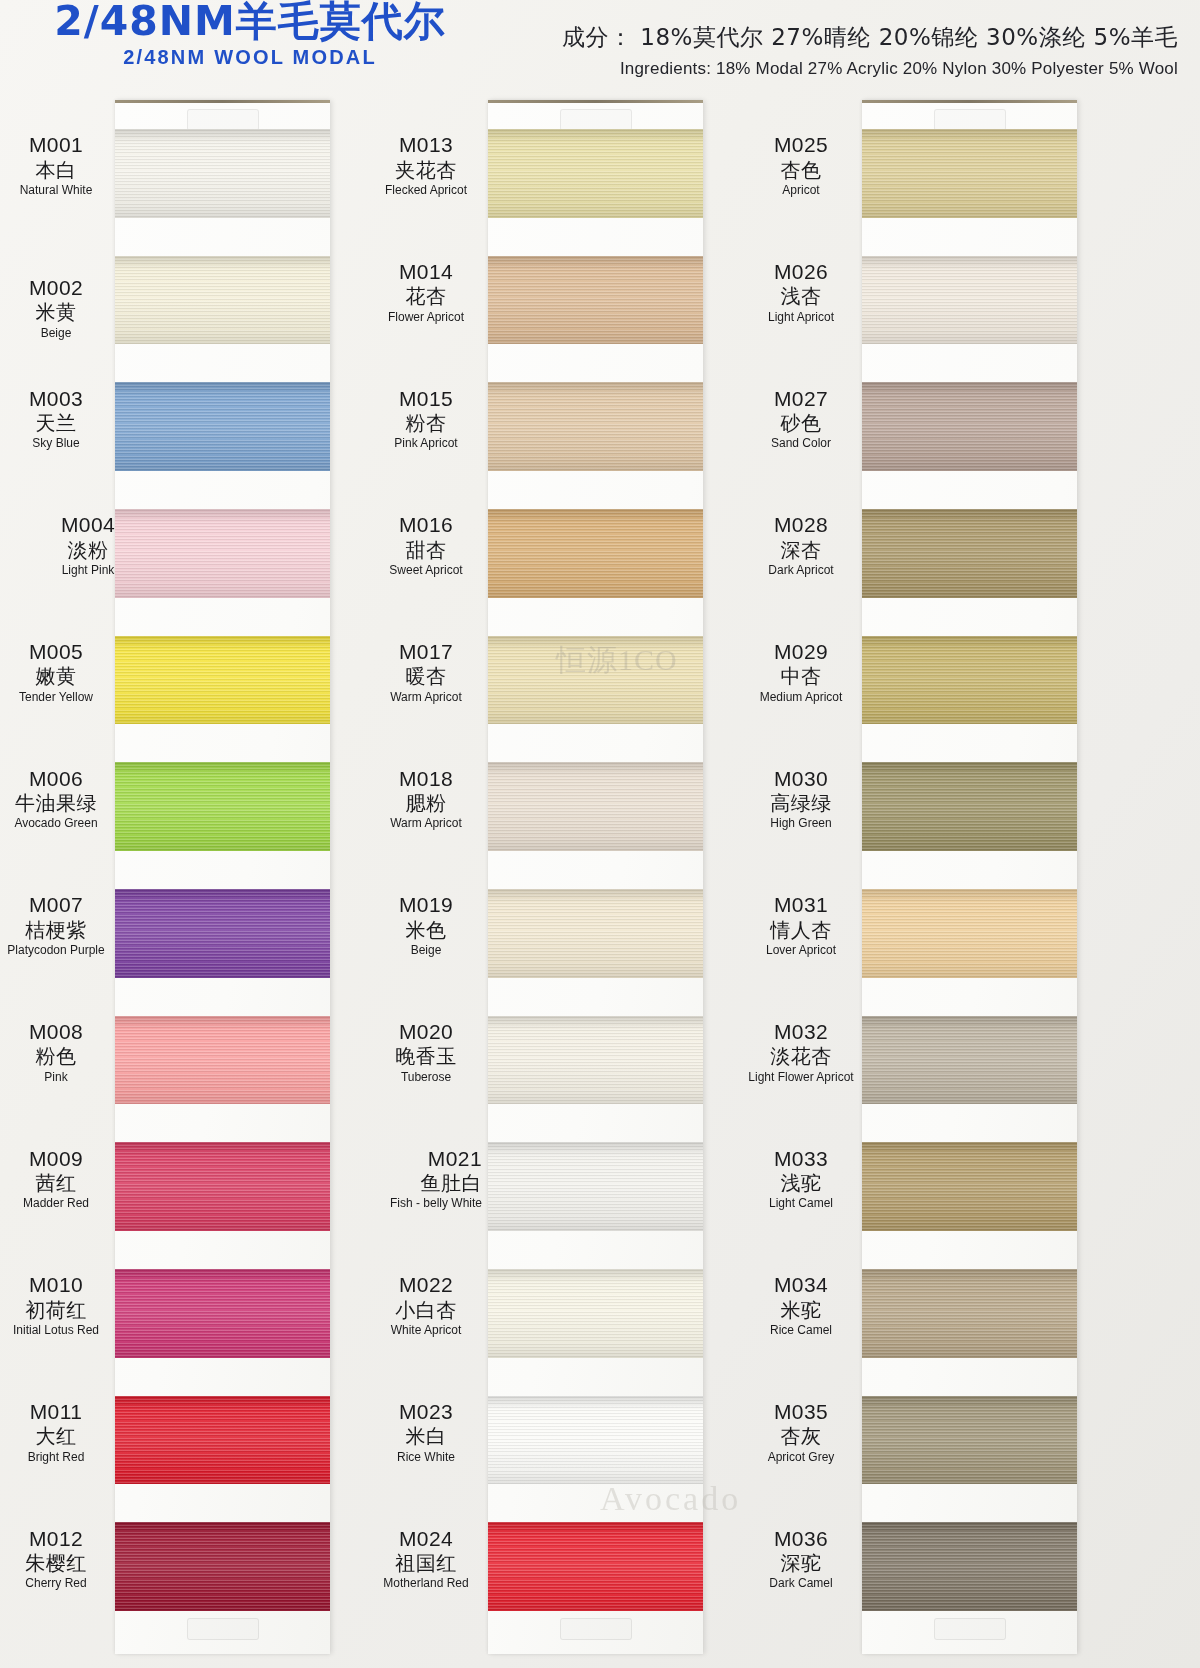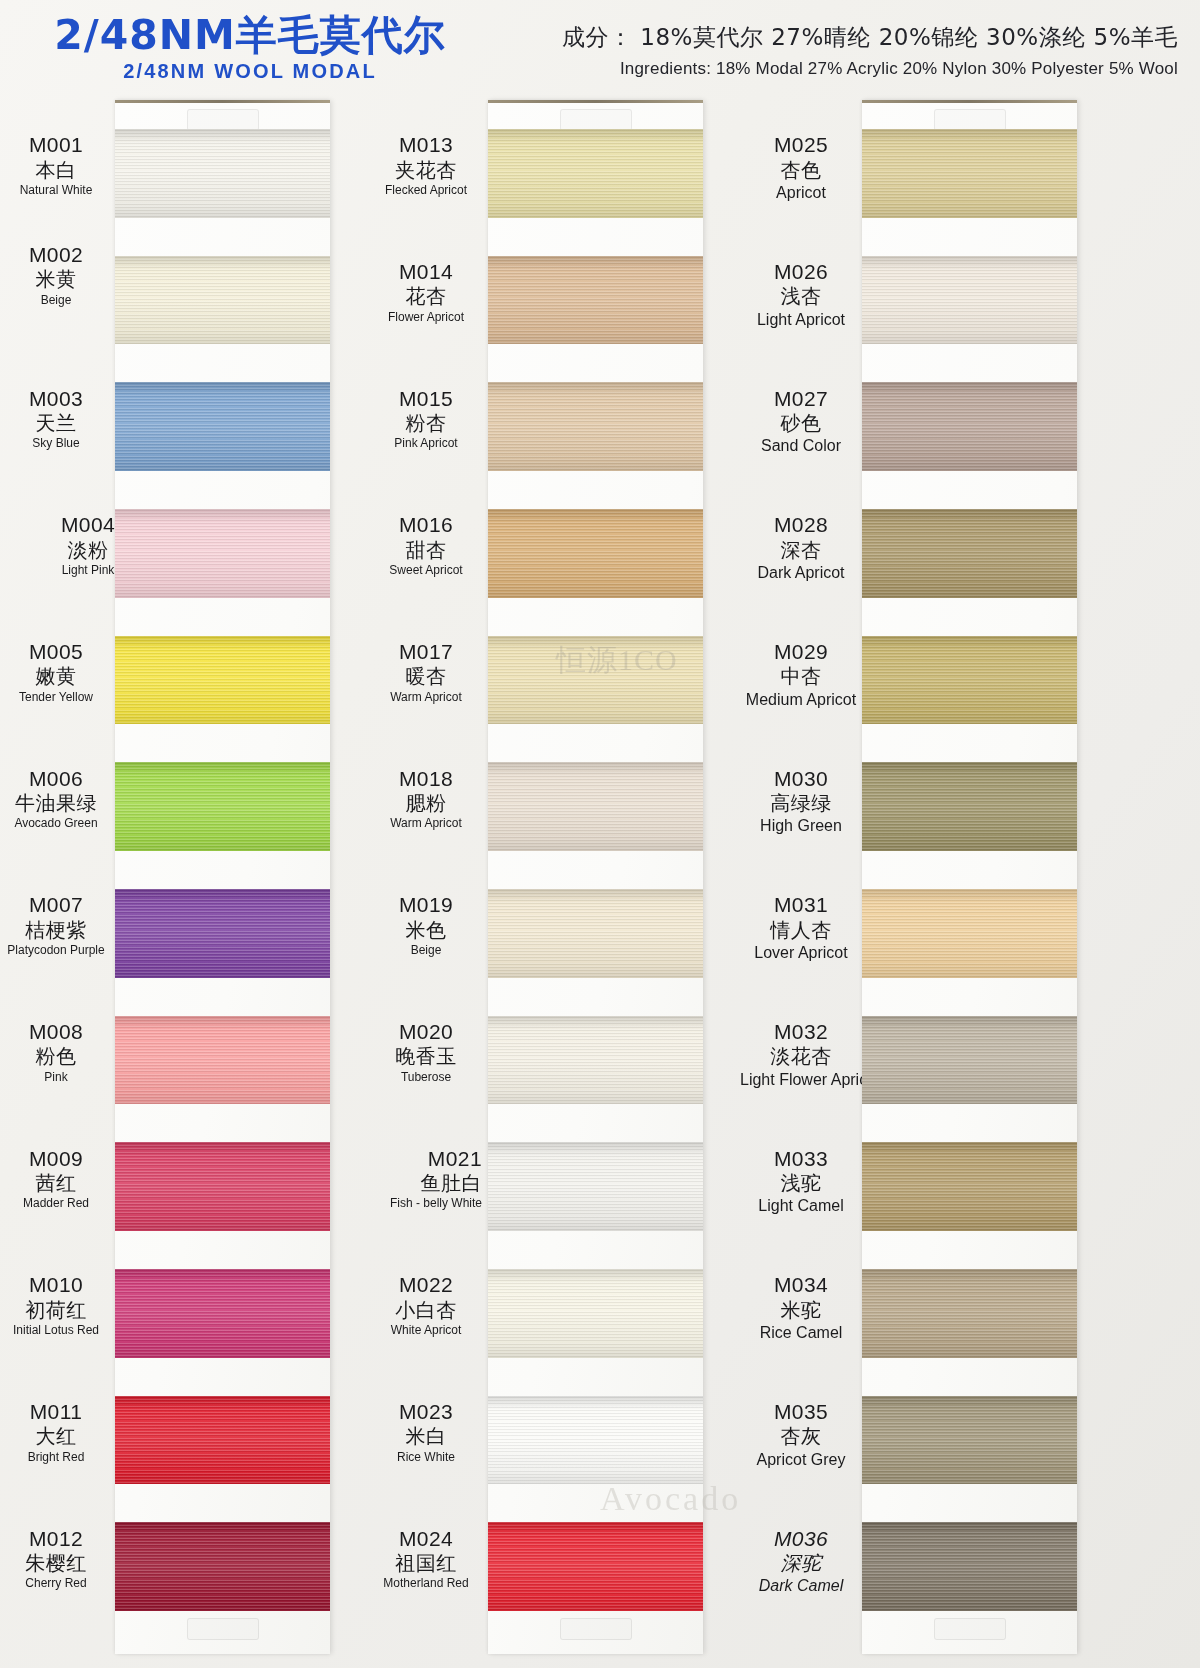--- a/index.html
+++ b/index.html
@@ -23,21 +23,21 @@
 
   
   #header {
     position: absolute;
     top: 0; left: 0; right: 0;
     height: 96px;
   }
   #title-block {
     position: absolute;
     left: 40px;
-    top: 14px;
+    top: 0;
     width: 420px;
     text-align: center;
     color: #2050c8;
   }
   #title-cn {
     font-size: 41px;
     font-weight: 700;
     letter-spacing: 1px;
     line-height: 1.05;
     white-space: nowrap;
@@ -187,21 +187,21 @@
     letter-spacing: .5px;
     font-family: "DejaVu Sans", sans-serif;
   }
   .lbl-en {
     font-size: 12px;
     margin-top: 2px;
     letter-spacing: 0;
     white-space: nowrap;
     font-family: "Liberation Sans", sans-serif;
   }
-  .col-2 .lbl-en { font-size: 16px; }
+  .col-2 .lbl-en { font-size: 12px; }
 
   
   #watermark {
     position: absolute;
     left: 556px;
     top: 640px;
     font-size: 30px;
     color: rgba(150,148,140,0.28);
     letter-spacing: 1px;
     font-family: "Liberation Serif", serif;
@@ -239,21 +239,21 @@
 
   </div>
 
   <div id="columns">
       <div class="column col-0">
         <div class="label" style="top: 37.3333px;">
           <div class="lbl-code">M001</div>
           <div class="lbl-cn">本白</div>
           <div class="lbl-en">Natural White</div>
         </div>
-        <div class="label" style="top: 147px;">
+        <div class="label" style="top: 180px;">
           <div class="lbl-code">M002</div>
           <div class="lbl-cn">米黄</div>
           <div class="lbl-en">Beige</div>
         </div>
         <div class="label" style="top: 290.667px;">
           <div class="lbl-code">M003</div>
           <div class="lbl-cn">天兰</div>
           <div class="lbl-en">Sky Blue</div>
         </div>
         <div class="label" style="top: 417.333px; margin-left: 32px;">
@@ -447,21 +447,21 @@
         <div class="label" style="top: 1177.33px;">
           <div class="lbl-code">M034</div>
           <div class="lbl-cn">米驼</div>
           <div class="lbl-en">Rice Camel</div>
         </div>
         <div class="label" style="top: 1304px;">
           <div class="lbl-code">M035</div>
           <div class="lbl-cn">杏灰</div>
           <div class="lbl-en">Apricot Grey</div>
         </div>
-        <div class="label" style="top: 1430.67px; font-style: italic;">
+        <div class="label" style="top: 1430.67px;">
           <div class="lbl-code">M036</div>
           <div class="lbl-cn">深驼</div>
           <div class="lbl-en">Dark Camel</div>
         </div>
         <div class="card-strip">
           <div class="strip-top-edge"></div>
           <div class="strip-notch notch-top"></div>
           <div class="strip-notch notch-bottom"></div>
           <div class="swatch" title="M025" style="top: 29px; height: 88.6667px; background: rgb(219, 204, 148);"></div>
           <div class="swatch" title="M026" style="top: 155.667px; height: 88.6667px; background: rgb(240, 232, 220);"></div>

